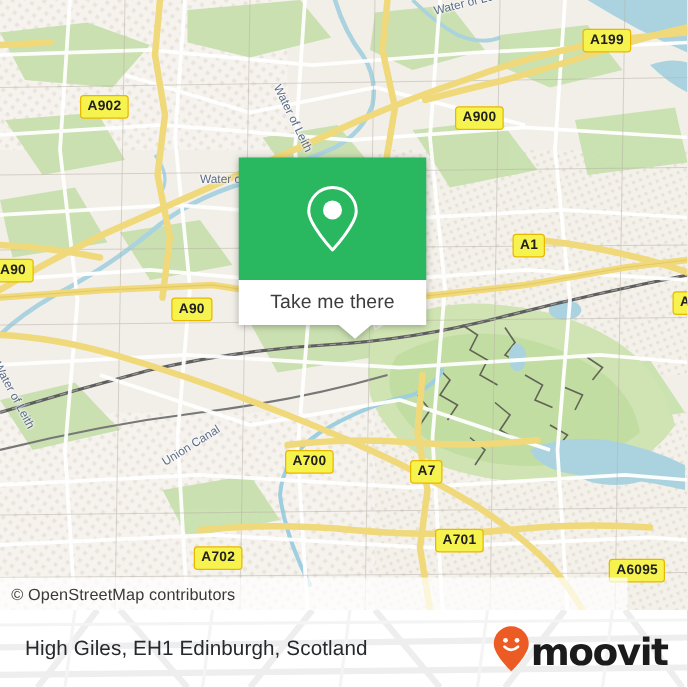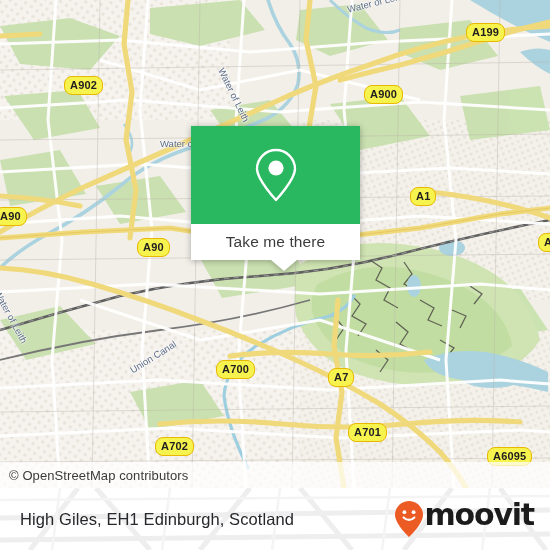--- a/index.html
+++ b/index.html
@@ -12,21 +12,21 @@
 
   
   #map-area{position:absolute;left:0;top:0;width:550px;height:488px;overflow:hidden;background:#f2efe9;}
   #map-svg{position:absolute;left:0;top:0;}
 
   
   .shield{
     position:absolute;
     background:#f7f34e;
     border:1.6px solid #e8b800;
-    border-radius:8px;
+    border-radius:3px;
     color:#202020;
     font-family:"Liberation Sans", sans-serif;
     font-size:11px;
     font-weight:bold;
     line-height:1;
     padding:2.5px 5px 3.5px 5px;
     white-space:nowrap;
     letter-spacing:.2px;
   }
 
@@ -36,32 +36,32 @@
     color:#5b6b86;
     font-family:"Liberation Sans", sans-serif;
     font-size:9.5px;
     white-space:nowrap;
     text-shadow:0 0 2px #fff,0 0 2px #fff,0 0 3px #fff;
     font-weight:500;
   }
 
   
   #osm-strip{
-    position:absolute;left:0;top:462px;width:550px;height:26px;
+    position:absolute;left:0;top:462px;width:502px;height:26px;
     background:rgba(255,255,255,.72);
     display:flex;align-items:center;
   }
   #osm-strip span{
     font-family:"Liberation Sans", sans-serif;
     font-size:13px;color:#3a3a3a;padding-left:9px;letter-spacing:.1px;
   }
 
   
   #callout{
-    position:absolute;left:191px;top:126px;width:169px;
+    position:absolute;left:191px;top:126px;width:150px;
     filter:drop-shadow(0 1px 3px rgba(0,0,0,.30));
   }
   #callout-top{
     height:98px;background:#29b75f;
     display:flex;align-items:center;justify-content:center;
   }
   #callout-bottom{
     height:36px;background:#ffffff;
     display:flex;align-items:center;justify-content:center;
   }
@@ -85,21 +85,21 @@
   #footer-watermark{position:absolute;left:0;top:0;opacity:1;}
   #footer-row{
     position:absolute;left:0;top:0;width:550px;height:62px;
     display:flex;align-items:center;justify-content:space-between;
     padding:0 16px 0 20px;box-sizing:border-box;
   }
   #place-name{
     font-family:"Liberation Sans", sans-serif;
     font-size:16.5px;color:#26282b;letter-spacing:.1px;white-space:nowrap;
   }
-  #moovit-logo{display:flex;align-items:flex-start;gap:1px;}
+  #moovit-logo{display:flex;align-items:flex-end;gap:1px;}
   #moovit-word{
     font-family:"DejaVu Sans", sans-serif;
     font-size:30px;font-weight:bold;color:#1b1b1b;
     letter-spacing:-1.2px;line-height:1;
   }
 </style>
 </head>
 <body>
 
 <div id="root">
@@ -231,21 +231,21 @@
     </svg>
 
     <div id="shield-layer">
         <div class="shield" style="left: 64px; top: 76px;">A902</div>
         <div class="shield" style="left: 466px; top: 23px;">A199</div>
         <div class="shield" style="left: 364px; top: 85px;">A900</div>
         <div class="shield" style="left: -6px; top: 207px;">A90</div>
         <div class="shield" style="left: 137px; top: 238px;">A90</div>
         <div class="shield" style="left: 410px; top: 187px;">A1</div>
         <div class="shield" style="left: 538px; top: 233px;">A1</div>
-        <div class="shield" style="left: 216px; top: 360px; text-align: center;">A700</div>
+        <div class="shield" style="left: 228px; top: 360px; text-align: center;">A700</div>
         <div class="shield" style="left: 328px; top: 368px;">A7</div>
         <div class="shield" style="left: 155px; top: 437px;">A702</div>
         <div class="shield" style="left: 348px; top: 423px;">A701</div>
         <div class="shield" style="left: 487px; top: 447px;">A6095</div>
       </div>
 
     <div id="water-layer">
         <div class="water-label" style="left: 226px; top: 66px; transform: rotate(64deg); transform-origin: left top;">Water of Leith</div>
         <div class="water-label" style="left: 346px; top: 4px; transform: rotate(-14deg); transform-origin: left top;">Water of Leith</div>
         <div class="water-label" style="left: 160px; top: 138px; transform: rotate(0deg); transform-origin: left top;">Water of Leith</div>

